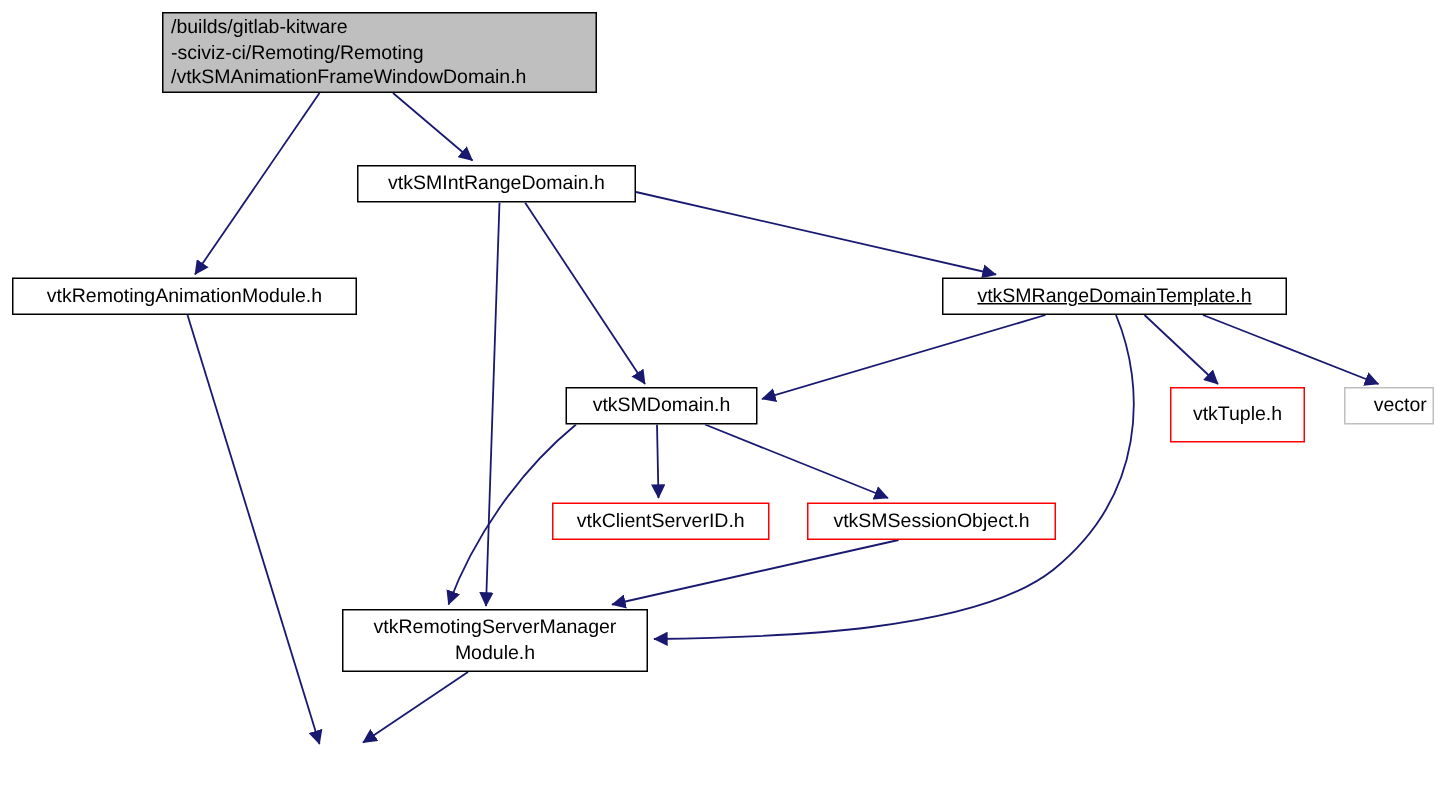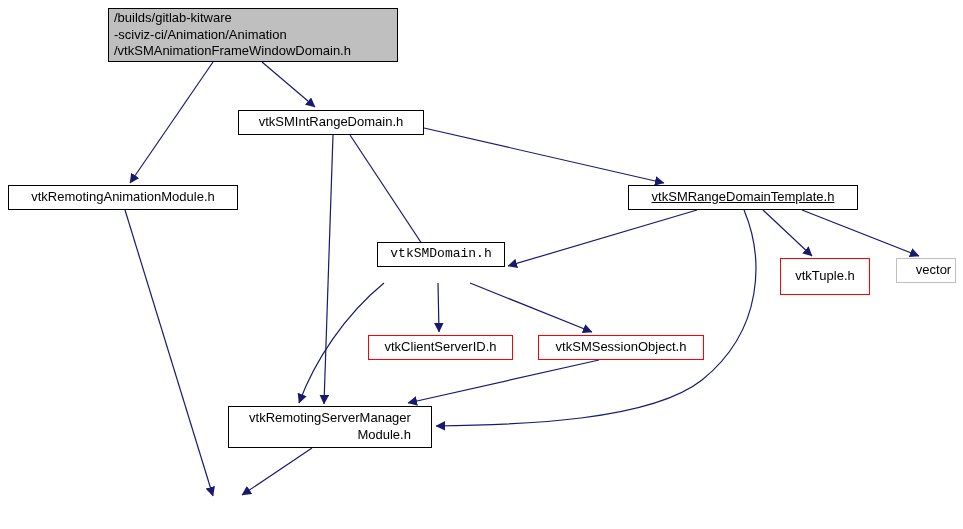--- a/index.html
+++ b/index.html
@@ -22,21 +22,21 @@
   .node {
     position: absolute;
     background: #ffffff;
     border: 1px solid #000000;
     color: #000000;
     font-size: 13px;
     line-height: 1.28;
     display: flex;
     align-items: center;
     justify-content: center;
-    text-align: right;
+    text-align: center;
     padding: 1px 5px;
     cursor: pointer;
   }
   .node .lbl { white-space: pre-line; }
   .node.main {
     background: #bfbfbf;
     justify-content: flex-start;
     text-align: left;
     cursor: default;
   }
@@ -67,37 +67,37 @@
     <path class="edge" d="M744,210 C764,258 764,330 702,380 C650,421 520,425 436,426" marker-end="url(#arrowhead)" stroke="#191970"></path>
     <path class="edge" d="M438,283 L439,332" marker-end="url(#arrowhead)" stroke="#191970"></path>
     <path class="edge" d="M470,283 L592,332" marker-end="url(#arrowhead)" stroke="#191970"></path>
     <path class="edge" d="M384,283 C345,315 315,360 299,403" marker-end="url(#arrowhead)" stroke="#191970"></path>
     <path class="edge" d="M599,360 L408,403" marker-end="url(#arrowhead)" stroke="#191970"></path>
     <path class="edge" d="M312,448 L242,495" marker-end="url(#arrowhead)" stroke="#191970"></path>
   </svg>
 
   <div class="node main" style="left: 108px; top: 8px; width: 290px; height: 54px; background: rgb(191, 191, 191);">
     <span class="lbl">/builds/gitlab-kitware
--sciviz-ci/Animation/Animation
+-sciviz-ci/Remoting/Remoting
 /vtkSMAnimationFrameWindowDomain.h</span>
   </div>
 
   <div class="node normal" style="left:238px; top:110px; width:186px; height:25px;">
     <span class="lbl">vtkSMIntRangeDomain.h</span>
   </div>
 
   <div class="node normal" style="left:8px; top:185px; width:230px; height:25px;">
     <span class="lbl">vtkRemotingAnimationModule.h</span>
   </div>
 
   <div class="node normal" style="left:628px; top:185px; width:230px; height:25px;text-decoration:underline;">
     <span class="lbl">vtkSMRangeDomainTemplate.h</span>
   </div>
 
-  <div class="node normal" style="left:377px; top:242px; width:128px; height:25px;font-family:Liberation Mono, monospace;">
+  <div class="node normal" style="left:377px; top:258px; width:128px; height:25px;">
     <span class="lbl">vtkSMDomain.h</span>
   </div>
 
   <div class="node truncated" style="left: 780px; top: 258px; width: 90px; height: 37px; border-color: rgb(255, 0, 0);">
     <span class="lbl">vtkTuple.h</span>
   </div>
 
   <div class="node external" style="left: 896px; top: 258px; width: 60px; height: 25px; border-color: rgb(191, 191, 191); padding-left: 20px;">
     <span class="lbl">vector</span>
   </div>

